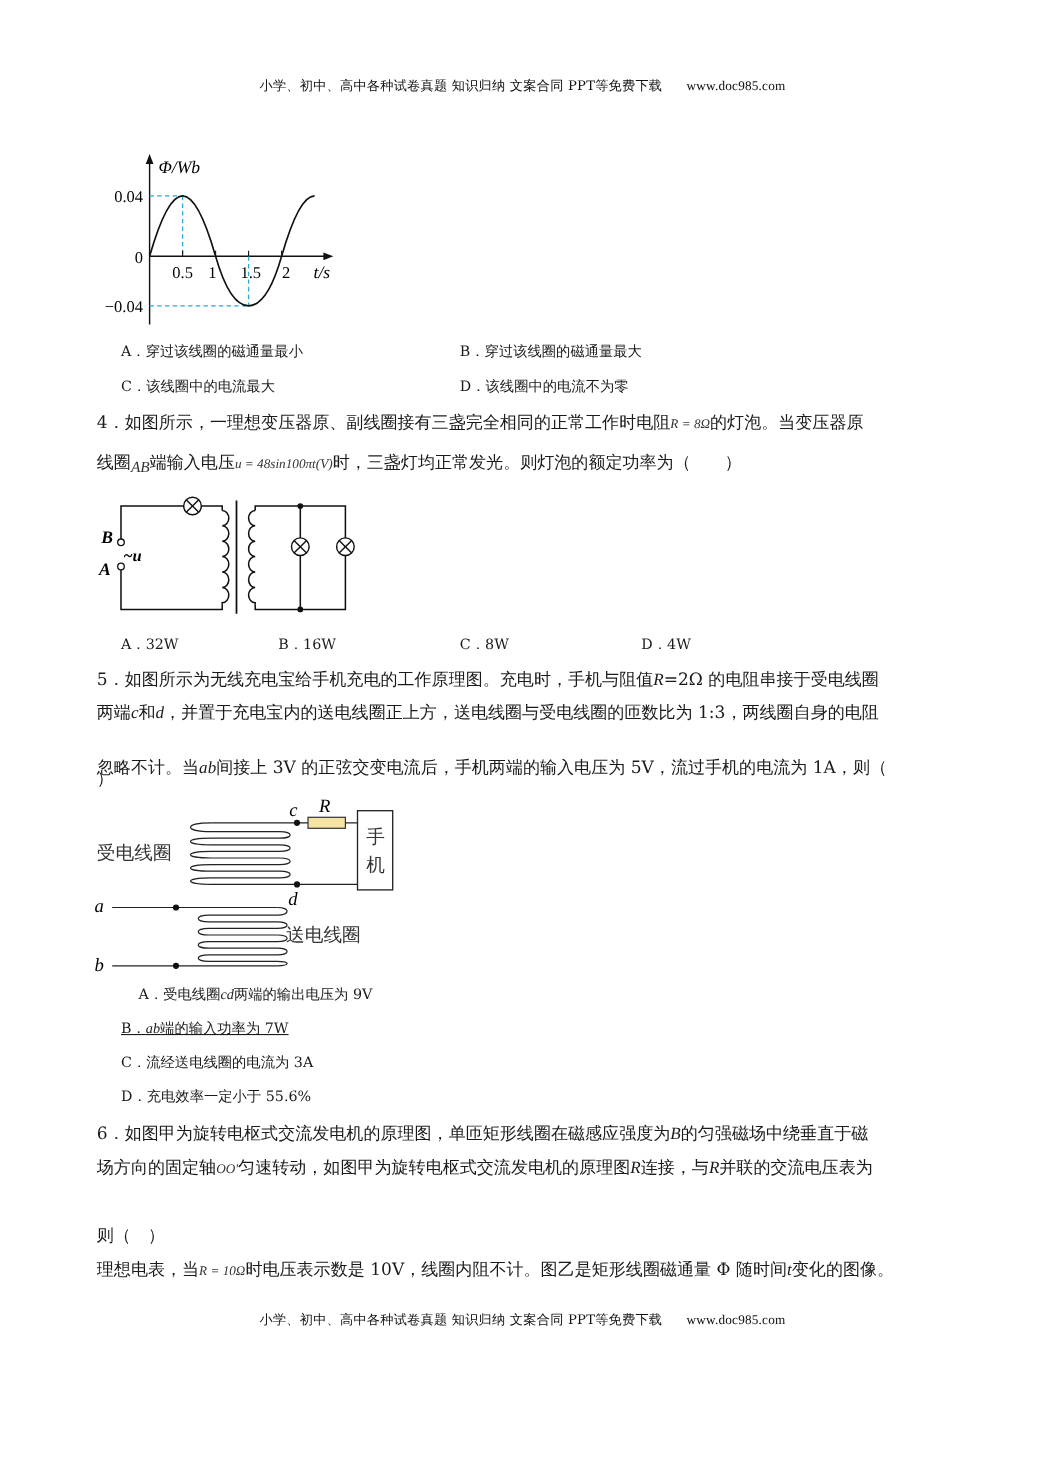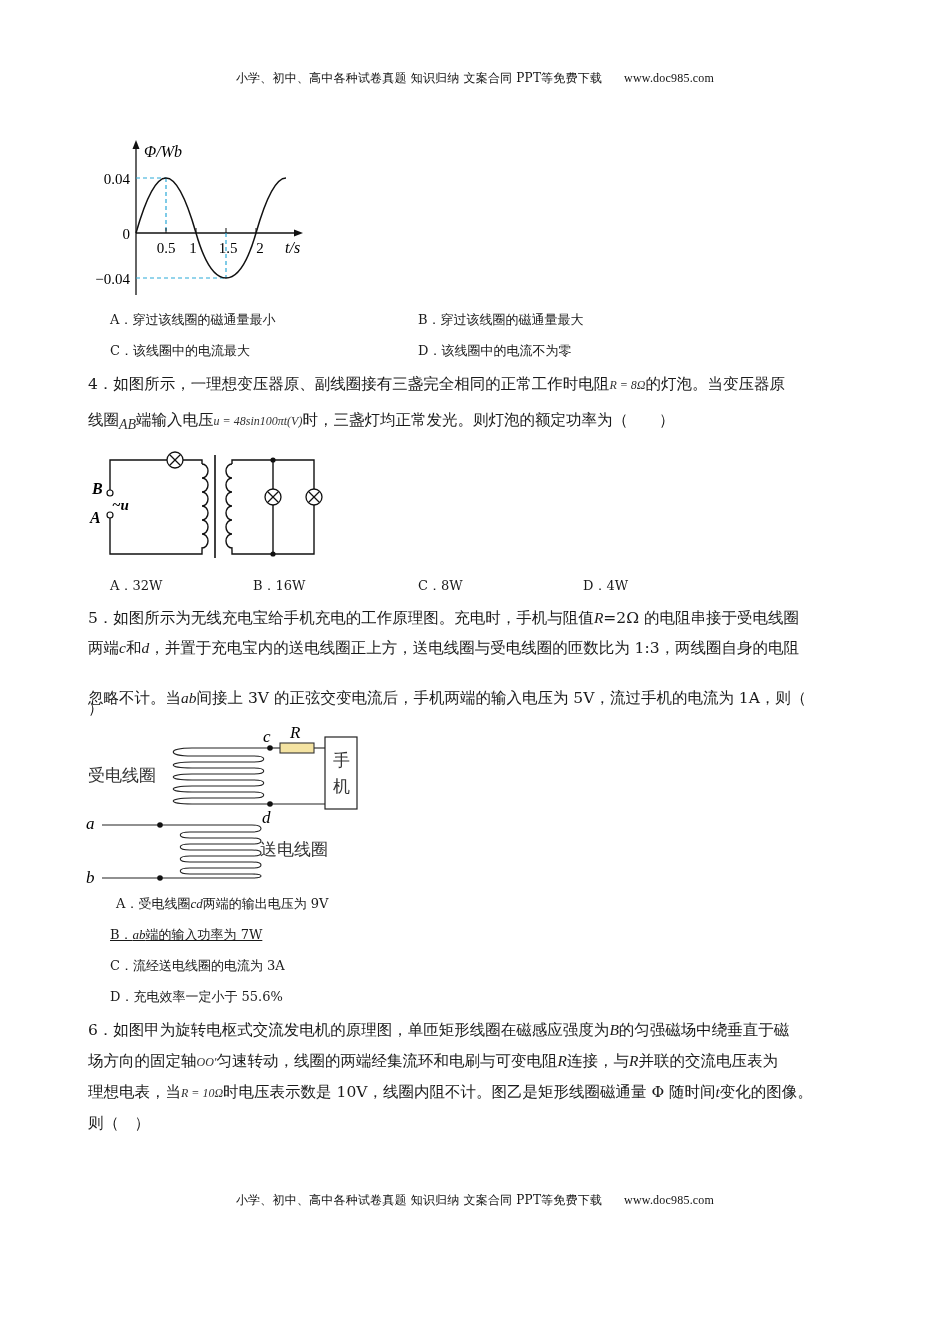--- a/index.html
+++ b/index.html
@@ -159,35 +159,35 @@
   <text x="208" y="16" font-size="17" font-style="italic">R</text>
   <text x="180" y="101" font-size="17" font-style="italic">d</text>
   <text x="4" y="107" font-size="17" font-style="italic">a</text>
   <text x="4" y="161" font-size="17" font-style="italic">b</text>
   <text class="cjk-svg" x="6" y="59" font-size="17" fill="#333">受电线圈</text>
   <text class="cjk-svg" x="178" y="133" font-size="17" fill="#333">送电线圈</text>
   <text class="cjk-svg" x="251" y="44" font-size="17" fill="#333">手</text>
   <text class="cjk-svg" x="251" y="70" font-size="17" fill="#333">机</text>
 </svg>
 
-<div class="abs opt" style="left:116px; top:895px;">
+<div class="abs opt" style="left:126px; top:895px;">
   <span>A．受电线圈</span><span class="it">cd</span><span>两端的输出电压为 9V</span>
 </div>
 <div class="abs opt" style="left:110px; top:926px;text-decoration:underline;">
   <span>B．</span><span class="it">ab</span><span>端的输入功率为 7W</span>
 </div>
 <div class="abs opt" style="left:110px; top:957px;">C．流经送电线圈的电流为 3A</div>
 <div class="abs opt" style="left:110px; top:988px;">D．充电效率一定小于 55.6%</div>
 
 <div class="abs line" style="left:88px; top:1020px;">
   <span>6．如图甲为旋转电枢式交流发电机的原理图，单匝矩形线圈在磁感应强度为</span><span class="it">B</span><span>的匀强磁场中绕垂直于磁</span>
 </div>
 <div class="abs line" style="left:88px; top:1051px;">
-  <span>场方向的固定轴</span><span class="math it">OO′</span><span>匀速转动，线圈的两端经集流环和电刷与可变电阻</span><span class="it">R</span><span>连接，与</span><span class="it">R</span><span>并联的交流电压表为</span>
+  <span>场方向的固定轴</span><span class="math it">OO′</span><span>匀速转动，如图甲为旋转电枢式交流发电机的原理图</span><span class="it">R</span><span>连接，与</span><span class="it">R</span><span>并联的交流电压表为</span>
 </div>
-<div class="abs line" style="left:88px; top:1082px;">
+<div class="abs line" style="left:88px; top:1144px;">
   <span>理想电表，当</span><span class="math it">R = 10Ω</span><span>时电压表示数是 10V，线圈内阻不计。图乙是矩形线圈磁通量 Φ 随时间</span><span class="it">t</span><span>变化的图像。</span>
 </div>
 <div class="abs line" style="left:88px; top:1113px;">则（　）</div>
 
 <div class="abs hdr" style="top:1192px;">
   <span>小学、初中、高中各种试卷真题 知识归纳 文案合同 PPT等免费下载</span><span class="url">www.doc985.com</span>
 </div>
 
 </body></html>

